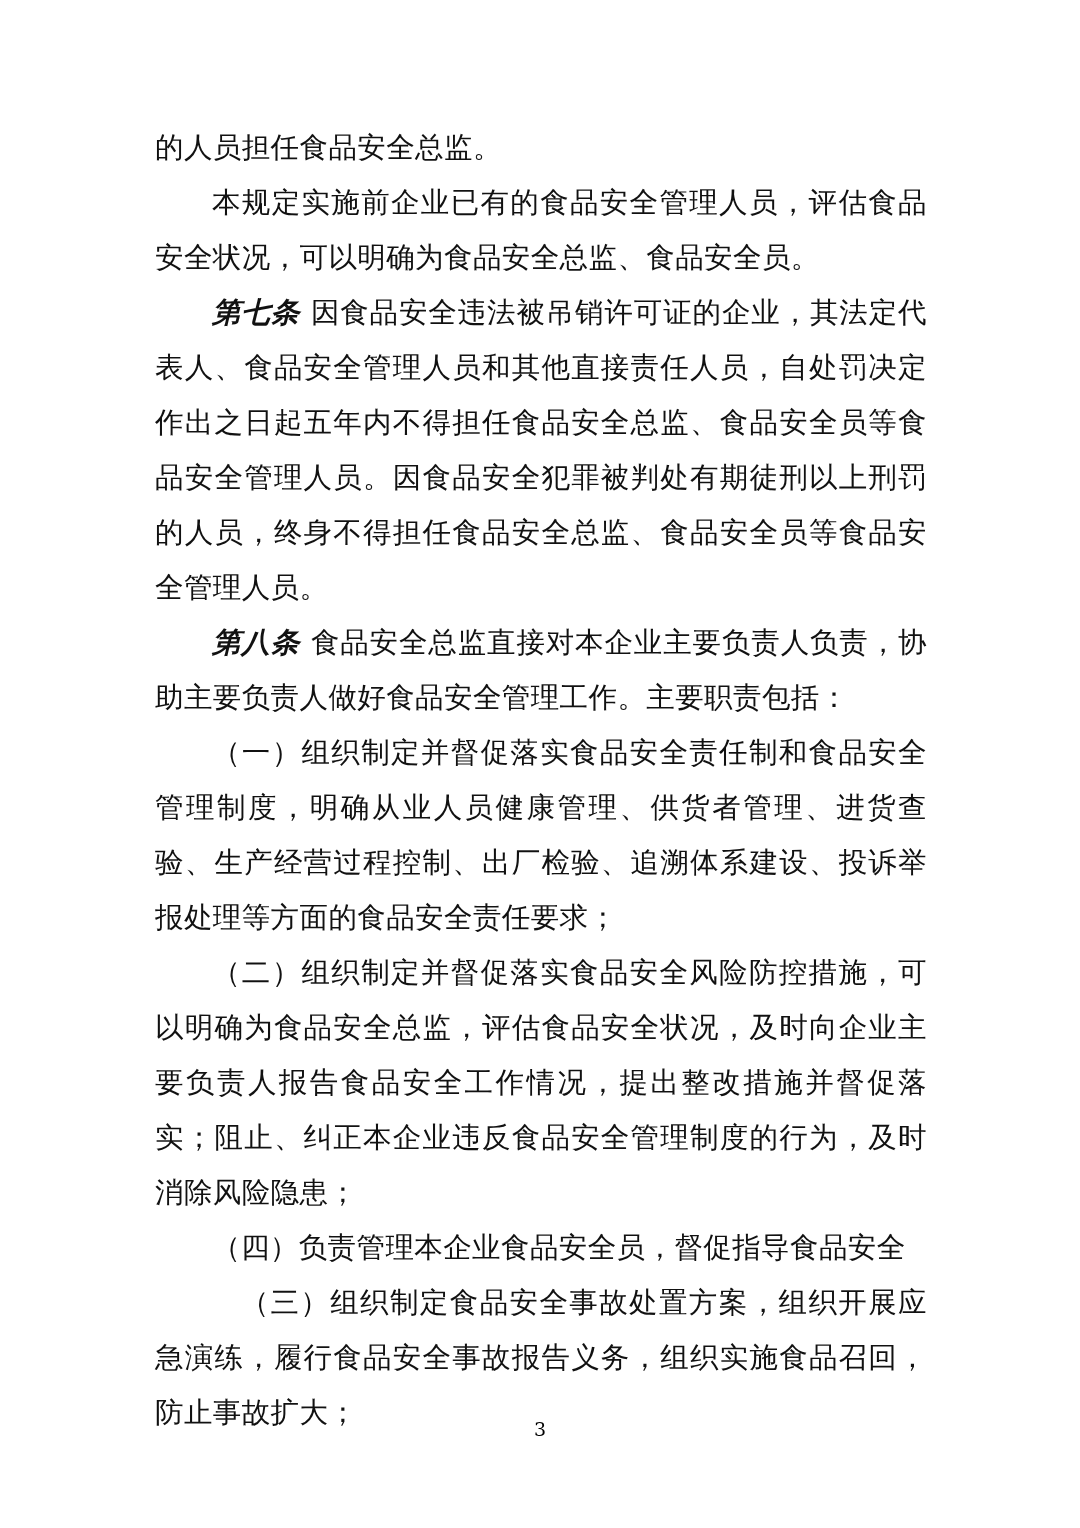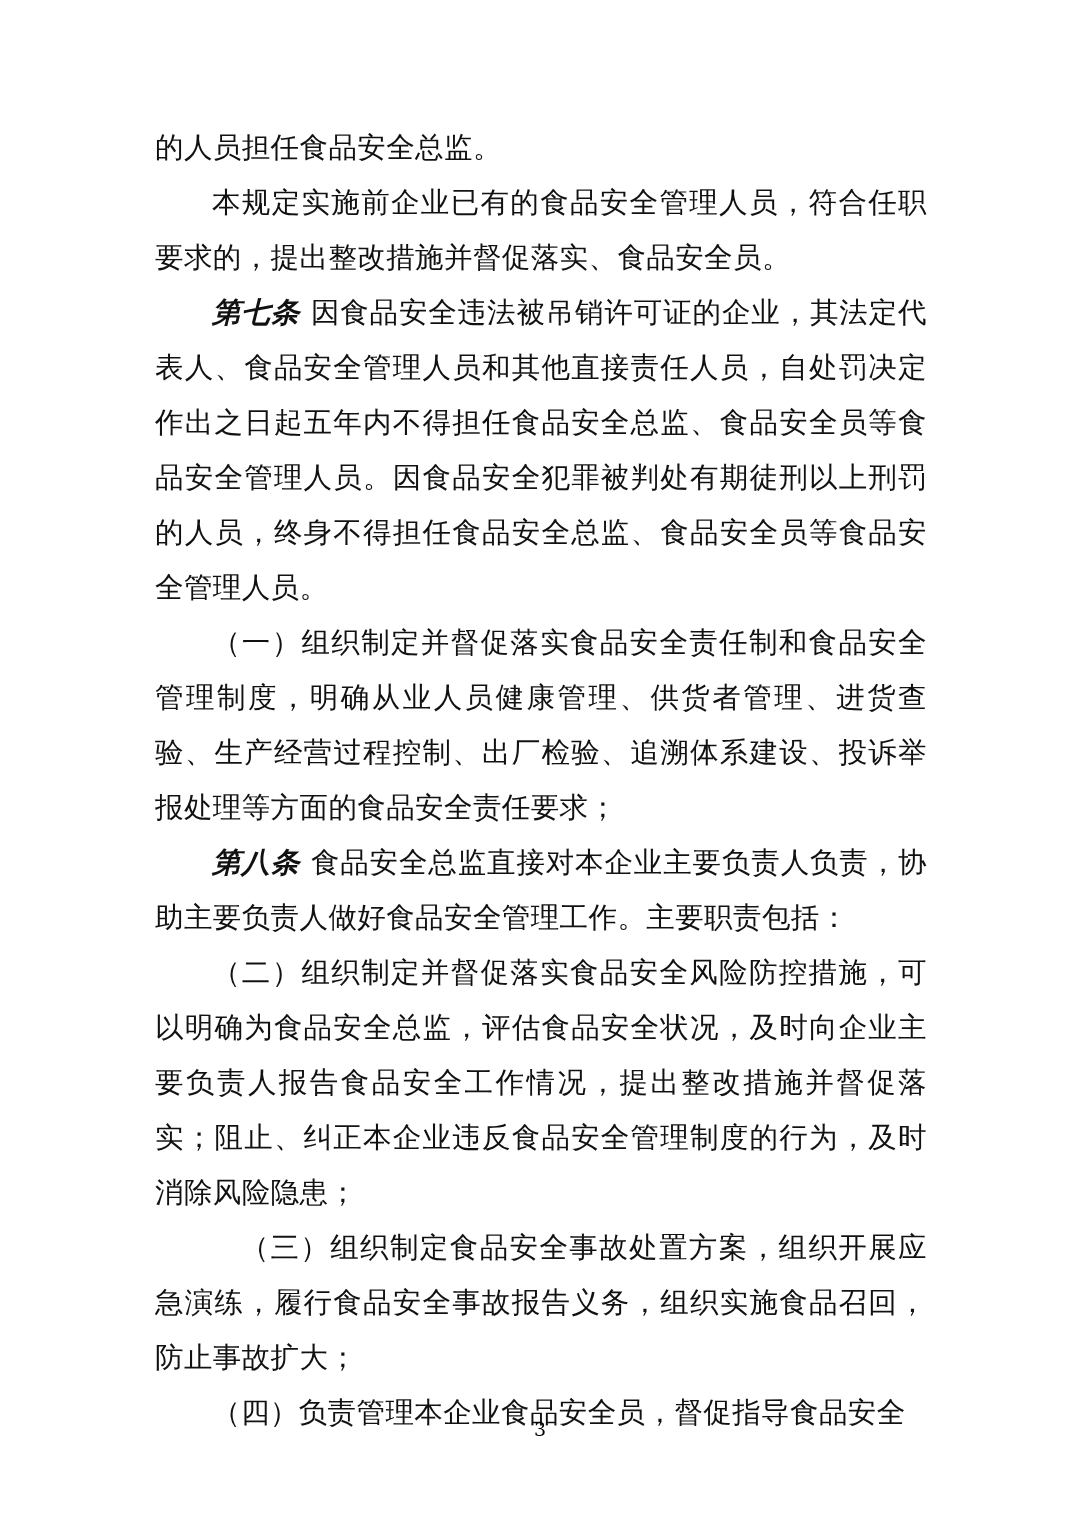--- a/index.html
+++ b/index.html
@@ -57,30 +57,30 @@
   }
 </style>
 </head>
 <body>
 
 <div class="page">
   <div class="content">
 
     <p class="para indent-0">的人员担任食品安全总监。</p>
 
-    <p class="para indent-2">本规定实施前企业已有的食品安全管理人员，符合任职要求的，提出整改措施并督促落实、食品安全员。</p>
+    <p class="para indent-2">本规定实施前企业已有的食品安全管理人员，评估食品安全状况，可以明确为食品安全总监、食品安全员。</p>
 
     <p class="para indent-2"><span class="bold-lead">第七条 </span><span>因食品安全违法被吊销许可证的企业，其法定代表人、食品安全管理人员和其他直接责任人员，自处罚决定作出之日起五年内不得担任食品安全总监、食品安全员等食品安全管理人员。因食品安全犯罪被判处有期徒刑以上刑罚的人员，终身不得担任食品安全总监、食品安全员等食品安全管理人员。</span></p>
 
+    <p class="para indent-2"><span class="bold-lead">第八条 </span><span>食品安全总监直接对本企业主要负责人负责，协助主要负责人做好食品安全管理工作。主要职责包括：</span></p>
+
     <p class="para indent-2">（一）组织制定并督促落实食品安全责任制和食品安全管理制度，明确从业人员健康管理、供货者管理、进货查验、生产经营过程控制、出厂检验、追溯体系建设、投诉举报处理等方面的食品安全责任要求；</p>
-
-    <p class="para indent-2"><span class="bold-lead">第八条 </span><span>食品安全总监直接对本企业主要负责人负责，协助主要负责人做好食品安全管理工作。主要职责包括：</span></p>
 
     <p class="para indent-2">（二）组织制定并督促落实食品安全风险防控措施，可以明确为食品安全总监，评估食品安全状况，及时向企业主要负责人报告食品安全工作情况，提出整改措施并督促落实；阻止、纠正本企业违反食品安全管理制度的行为，及时消除风险隐患；</p>
 
+    <p class="para indent-2">（四）负责管理本企业食品安全员，督促指导食品安全</p>
+
     <p class="para indent-3">（三）组织制定食品安全事故处置方案，组织开展应急演练，履行食品安全事故报告义务，组织实施食品召回，防止事故扩大；</p>
-
-    <p class="para indent-2">（四）负责管理本企业食品安全员，督促指导食品安全</p>
 
   </div>
 
   <div class="page-number">3</div>
 </div>
 
 </body></html>

